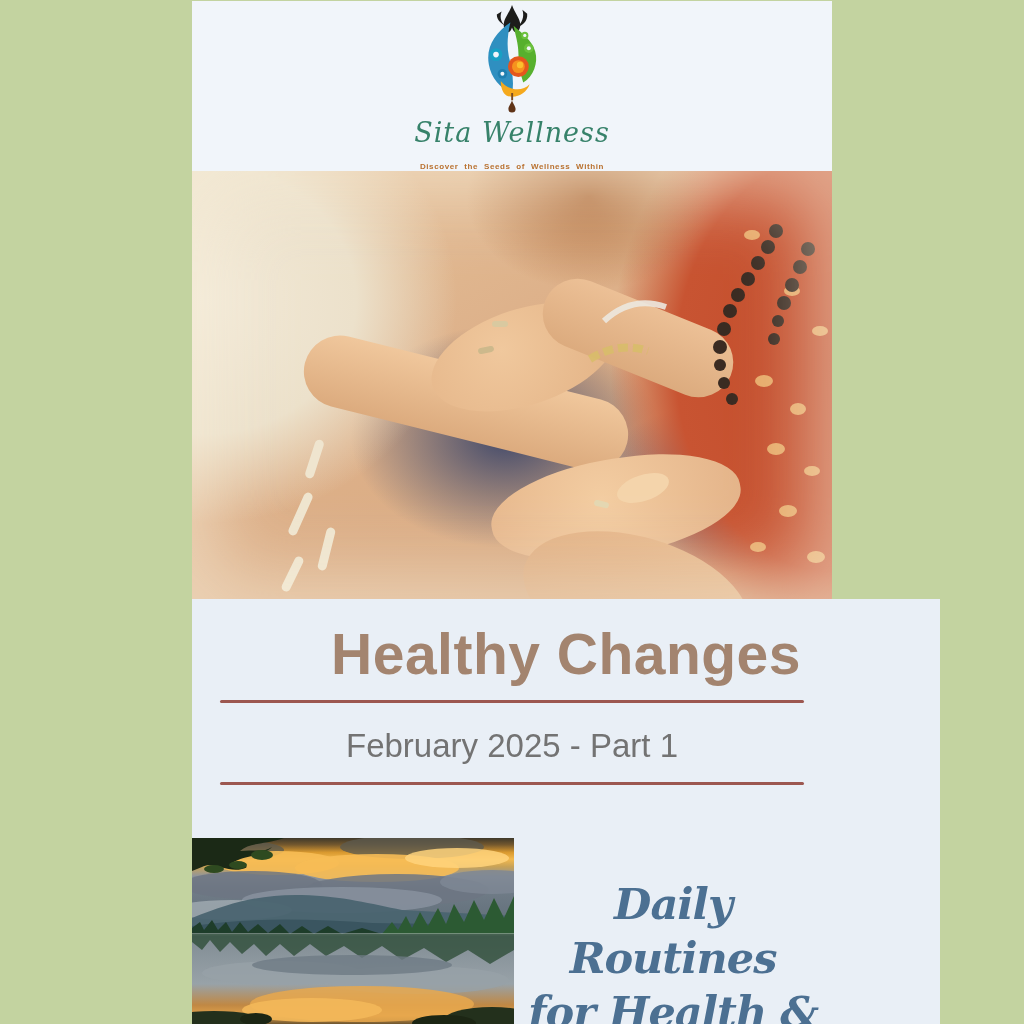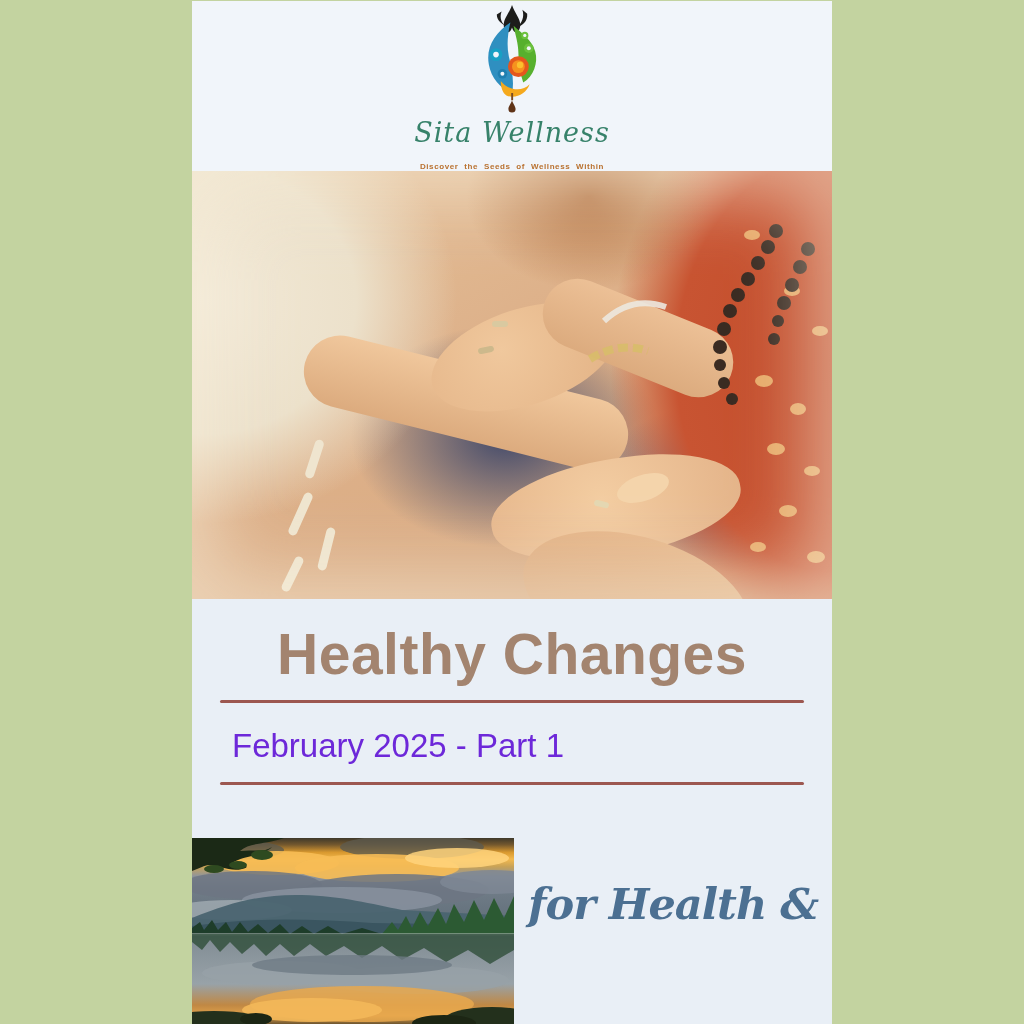--- a/index.html
+++ b/index.html
@@ -36,28 +36,28 @@
   .hand-bottom{left:328px;top:366px;width:232px;height:122px;border-radius:50%;
     background:linear-gradient(180deg,#e6b78b,#d6a276);transform:rotate(16deg);}
   .thumb{left:424px;top:304px;width:54px;height:26px;border-radius:50%;
     background:#f4d4ab;transform:rotate(-18deg);}
   .tassel{position:absolute;width:9px;border-radius:5px;background:#efe5cf;}
   .hero-overlay{position:absolute;left:0;top:0;}
   .vignette{position:absolute;left:0;top:0;width:640px;height:428px;
     box-shadow:inset 0 0 70px 25px rgba(248,238,218,.55);}
 
   
-  .title-block{position:absolute;top:598px;left:0;width:640px;height:426px;background:#e9eff6;}
+  .title-block{position:absolute;top:598px;left:0;width:748px;height:426px;background:#e9eff6;}
   .main-title{margin:0;padding-top:22px;text-align:center;font-size:57px;font-weight:700;
     color:#a3846f;letter-spacing:.5px;}
   .divider{position:absolute;left:28px;width:584px;height:3px;background:#9c5750;border-radius:2px;}
   .divider.top{top:101px;}
   .divider.bottom{top:183px;}
-  .subtitle{position:absolute;top:128px;left:0;width:640px;
-    font-size:33px;font-weight:400;color:#6d28d9;margin-left:40px;}
+  .subtitle{position:absolute;top:128px;left:0;width:640px;text-align:center;
+    font-size:33px;font-weight:400;color:#737373;}
 
   
   .feature-photo{position:absolute;left:0;top:239px;width:322px;height:187px;overflow:hidden;}
   .feature-heading{position:absolute;left:322px;top:278px;width:318px;text-align:center;
     font-family:"DejaVu Serif",serif;font-weight:bold;font-style:italic;
     font-size:43px;line-height:54px;color:#4c7092;letter-spacing:-1px;}
 </style>
 </head>
 <body>
 
@@ -218,19 +218,20 @@
           <ellipse cx="252" cy="185" rx="32" ry="8" fill="#1c2614"></ellipse>
 
           <path d="M0,0 L92,0 C72,7 58,4 48,13 C60,11 72,15 80,9 C70,19 52,17 40,25 C52,25 60,29 50,31 C36,35 20,23 10,29 L0,33 Z" fill="#1b2916"></path>
           <ellipse cx="70" cy="17" rx="11" ry="5" fill="#2e4a20"></ellipse>
           <ellipse cx="46" cy="27" rx="9" ry="4" fill="#2e4a20"></ellipse>
           <ellipse cx="22" cy="31" rx="10" ry="4" fill="#2e4a20"></ellipse>
         </svg>
       </div>
 
       <div class="feature-heading">
+        <div>Daily Routines</div>
         <div>for Health &amp;</div>
 
       </div>
     </section>
 
   </div>
 </div>
 
 </body></html>

